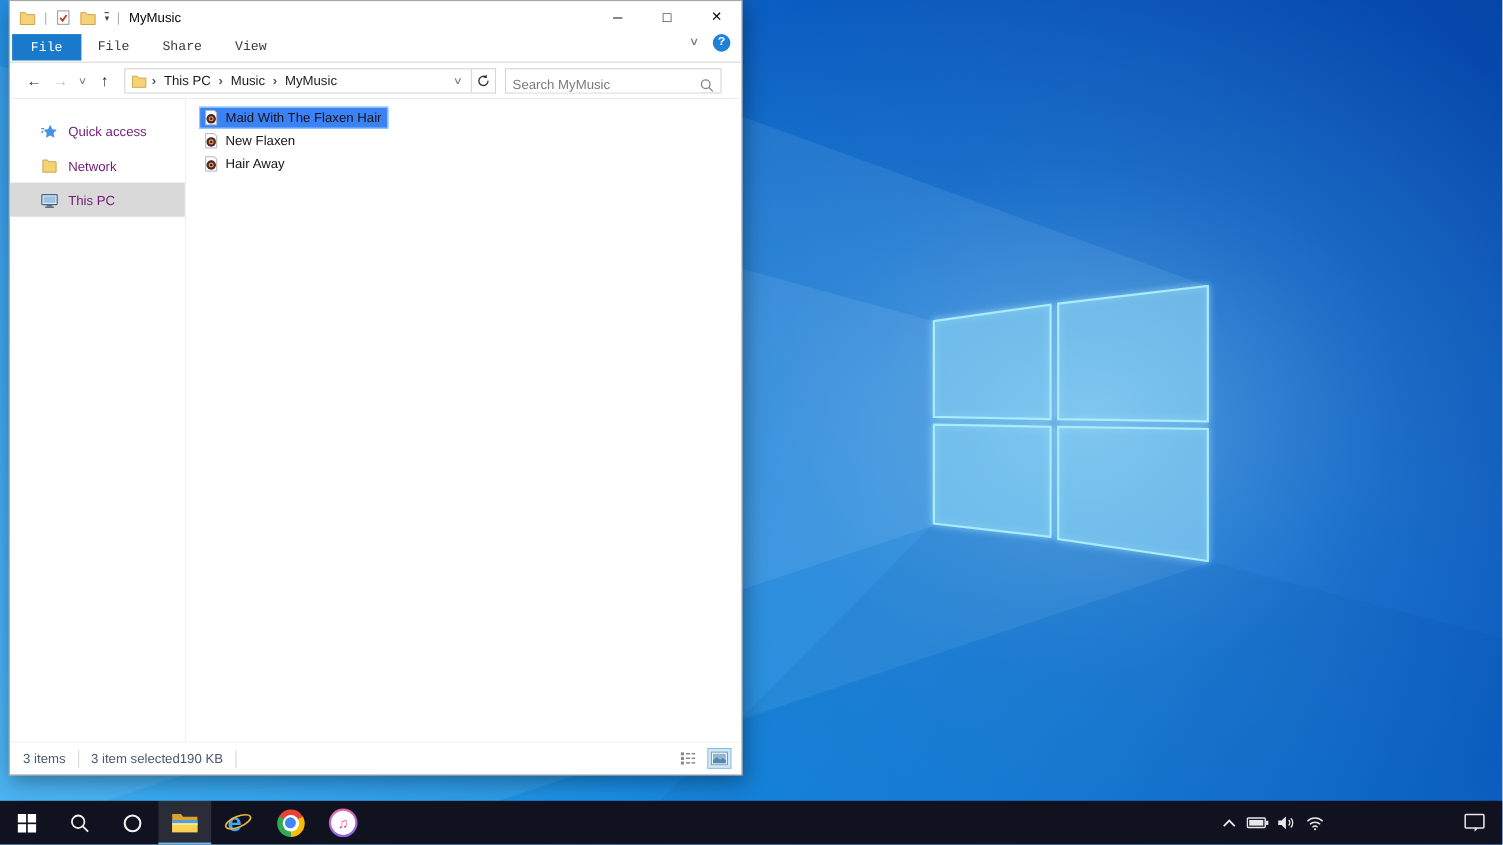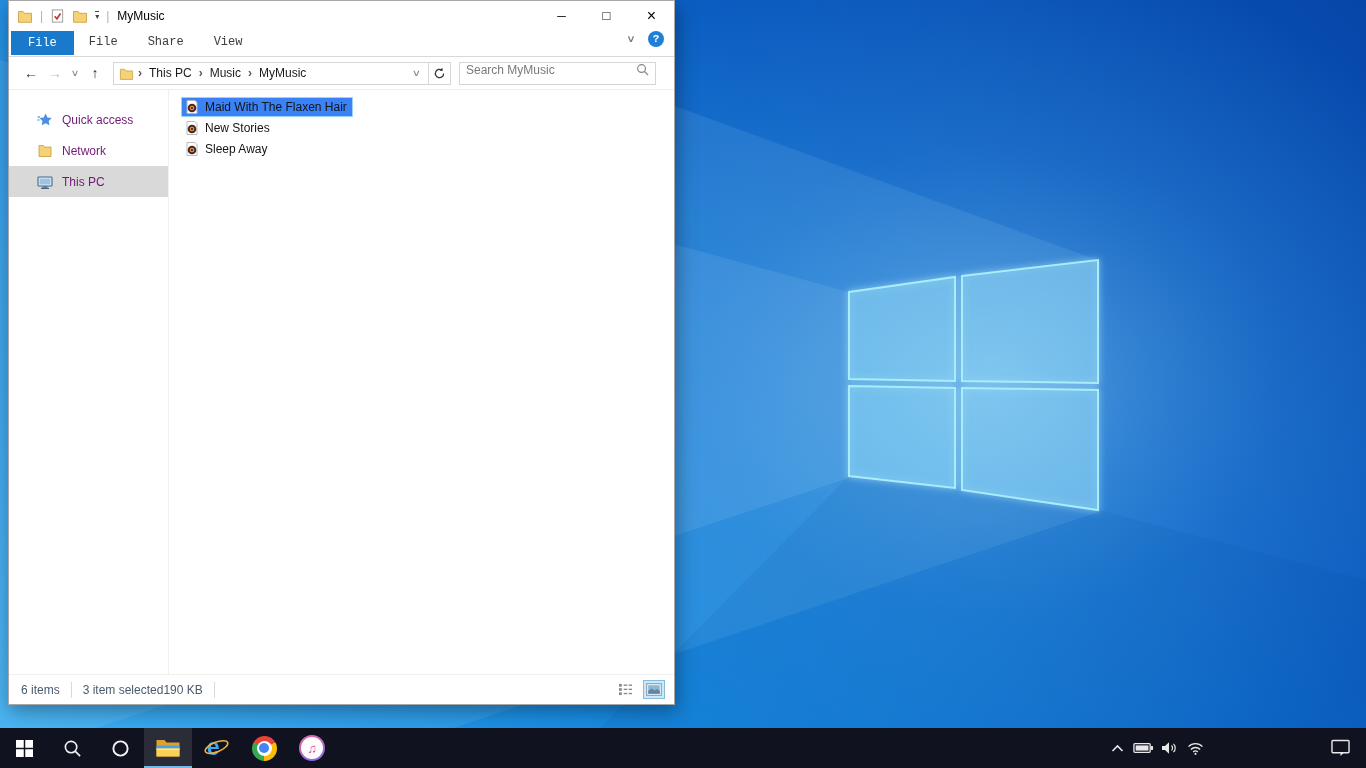--- a/index.html
+++ b/index.html
@@ -38,21 +38,21 @@
   .nav-btn.disabled { color:#bdbdbd; }
   .nav-btn.small { width:16px; font-size:9px; color:#888; transform:scaleX(1.3); }
   .addr-box { margin-left:6px; width:316px; height:23px; border:1px solid #d6d6d6;
     display:flex; align-items:center; padding:0 4px 0 5px; background:#fff; }
   .crumb { padding:0 3px; color:#1a1a1a; white-space:nowrap; }
   .crumb-sep { color:#555; font-size:12px; padding:0 4px; font-weight:bold; }
   .addr-drop { margin-left:auto; color:#888; font-size:9px; transform:scaleX(1.4); padding:0 4px; }
   .refresh-btn { width:22px; height:23px; border:1px solid #d6d6d6; border-left:none;
     display:flex; align-items:center; justify-content:center; }
   .search-box { margin-left:8px; width:197px; height:23px; border:1px solid #d6d6d6;
-    display:flex; align-items:flex-start; padding:0 6px; }
+    display:flex; align-items:flex-end; padding:0 6px; }
   .search-box input { border:none; outline:none; flex:1; font:12px "Liberation Sans",sans-serif; color:#333; min-width:0; }
   .search-box input::placeholder { color:#7a7a7a; }
 
   .body { flex:1; display:flex; min-height:0; }
   .sidebar { width:160px; padding-top:14px; border-right:1px solid #f0f0f0; }
   .side-item { height:31px; display:flex; align-items:center; padding-left:28px; gap:9px; color:#701a75; }
   .side-item.selected { background:#d9d9d9; }
   .filelist { flex:1; padding:7px 0 0 12px; }
   .file-item { display:inline-flex; align-items:center; gap:5px; height:20px;
     padding:0 5px 0 2px; border:1px solid transparent; color:#141414; }
@@ -227,40 +227,40 @@
         </div>
         <div class="file-row">
           <span class="file-item">
             <svg width="16" height="16" viewBox="0 0 16 16">
               <path d="M3 1.5 h8 l2 2 v11 H3z" fill="#fff" stroke="#b4b4b4" stroke-width="0.9"></path>
               <path d="M11 1.5 l2 2 h-2z" fill="#dcdcdc"></path>
               <circle cx="8" cy="9" r="4.3" fill="#46282a"></circle>
               <circle cx="8" cy="9" r="1.7" fill="none" stroke="#e8973f" stroke-width="1.2"></circle>
               <circle cx="8" cy="9" r="0.6" fill="#1d1012"></circle>
             </svg>
-            <span>New Stories</span>
+            <span>New Flaxen</span>
           </span>
         </div>
         <div class="file-row">
           <span class="file-item">
             <svg width="16" height="16" viewBox="0 0 16 16">
               <path d="M3 1.5 h8 l2 2 v11 H3z" fill="#fff" stroke="#b4b4b4" stroke-width="0.9"></path>
               <path d="M11 1.5 l2 2 h-2z" fill="#dcdcdc"></path>
               <circle cx="8" cy="9" r="4.3" fill="#46282a"></circle>
               <circle cx="8" cy="9" r="1.7" fill="none" stroke="#e8973f" stroke-width="1.2"></circle>
               <circle cx="8" cy="9" r="0.6" fill="#1d1012"></circle>
             </svg>
-            <span>Sleep Away</span>
+            <span>Hair Away</span>
           </span>
         </div>
       </div>
     </div>
 
     <div class="statusbar">
-      <span>6 items</span>
+      <span>3 items</span>
       <span class="status-sep"></span>
       <span>3 item selected</span>
       <span class="status-size">190 KB</span>
       <span class="status-sep"></span>
       <div class="view-toggles">
         <div class="view-btn">
           <svg width="15" height="13" viewBox="0 0 16 14">
             <g fill="#8a8a8a">
               <rect x="1" y="1" width="3" height="3"></rect>
                 <rect x="6" y="1.6" width="4" height="1.5"></rect>

